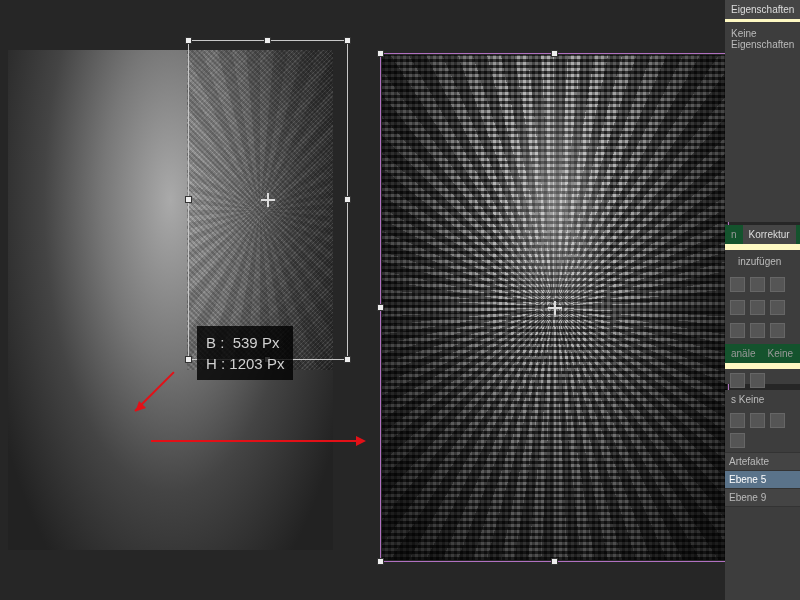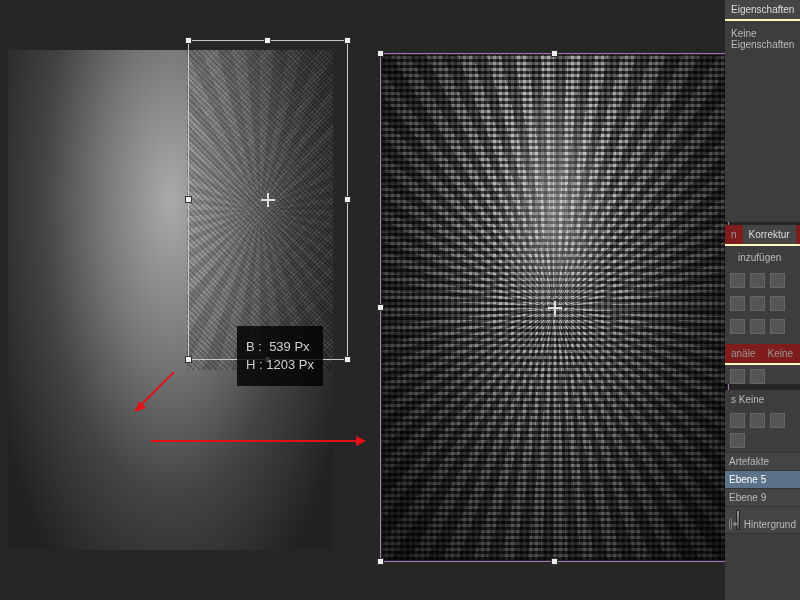--- a/index.html
+++ b/index.html
@@ -30,30 +30,30 @@
   .bbox.sel { border-color:#b070c0; }
   .handle { position:absolute; width:7px; height:7px; background:#eee; border:1px solid #333; }
   .handle.tl{top:-4px;left:-4px}.handle.tr{top:-4px;right:-4px}
   .handle.bl{bottom:-4px;left:-4px}.handle.br{bottom:-4px;right:-4px}
   .handle.tm{top:-4px;left:50%;margin-left:-4px}.handle.bm{bottom:-4px;left:50%;margin-left:-4px}
   .handle.ml{left:-4px;top:50%;margin-top:-4px}.handle.mr{right:-4px;top:50%;margin-top:-4px}
   .center-cross { position:absolute; left:50%; top:50%; width:14px; height:14px; margin:-7px 0 0 -7px; }
   .center-cross::before,.center-cross::after{content:"";position:absolute;background:#ddd}
   .center-cross::before{left:6px;top:0;width:2px;height:14px}.center-cross::after{top:6px;left:0;width:14px;height:2px}
 
-  .dim-readout { position:absolute; background:#000c; padding:12px 9px; font-size:13px; color:#d0d0d0; line-height:1.4;margin-left:40px; }
+  .dim-readout { position:absolute; background:#000c; padding:6px 9px; font-size:15px; color:#d0d0d0; line-height:1.4; }
 
   
   .arrow { position:absolute; }
   .arrow .shaft{background:#e31017;height:2px;position:absolute}
   .arrow .head{position:absolute;width:0;height:0;border-top:5px solid transparent;border-bottom:5px solid transparent;border-left:10px solid #e31017}
 
   
   .panel { position:absolute; right:0; background:#3d3d3d; width:75px; font-size:10px; color:#bbb; }
-  .panel .tab-row{background:#7f1d1d;display:flex;border-bottom:2px solid #fef9c3;min-height:20px}
+  .panel .tab-row{background:#14532d;display:flex;border-bottom:6px solid #fef9c3;min-height:20px}
   .panel .tab{padding:4px 6px;color:#999;white-space:nowrap}
   .panel .tab.active{background:#454545;color:#ddd}
   .panel .body{padding:6px}
   .icon-row{display:flex;gap:5px;padding:4px 5px;flex-wrap:wrap}
   .ico{width:15px;height:15px;background:#555;border:1px solid #666;display:inline-block}
   .layer-row{display:flex;align-items:flex-end;gap:4px;padding:3px 4px;border-bottom:1px solid #333;background:#444}
   .layer-row.active{background:#5a738a;color:#fff}
   .eye{width:12px;height:12px;border:1px solid #888;border-radius:50%;position:relative}
   .eye::after{content:"";position:absolute;left:3px;top:3px;width:4px;height:4px;background:#888;border-radius:50%}
   .thumb{width:20px;height:20px;background:linear-gradient(#999,#555);border:1px solid #222}
@@ -169,18 +169,13 @@
   </div>
   <div class="layer-row">
     <span>Artefakte</span>
   </div>
   <div class="layer-row active">
     <span>Ebene 5</span>
   </div>
   <div class="layer-row">
     <span>Ebene 9</span>
   </div>
-  <div class="layer-row">
-    <span class="eye"></span>
-    <span class="thumb"></span>
-    <span>Hintergrund</span>
-  </div>
 </div>
 
 </body></html>

